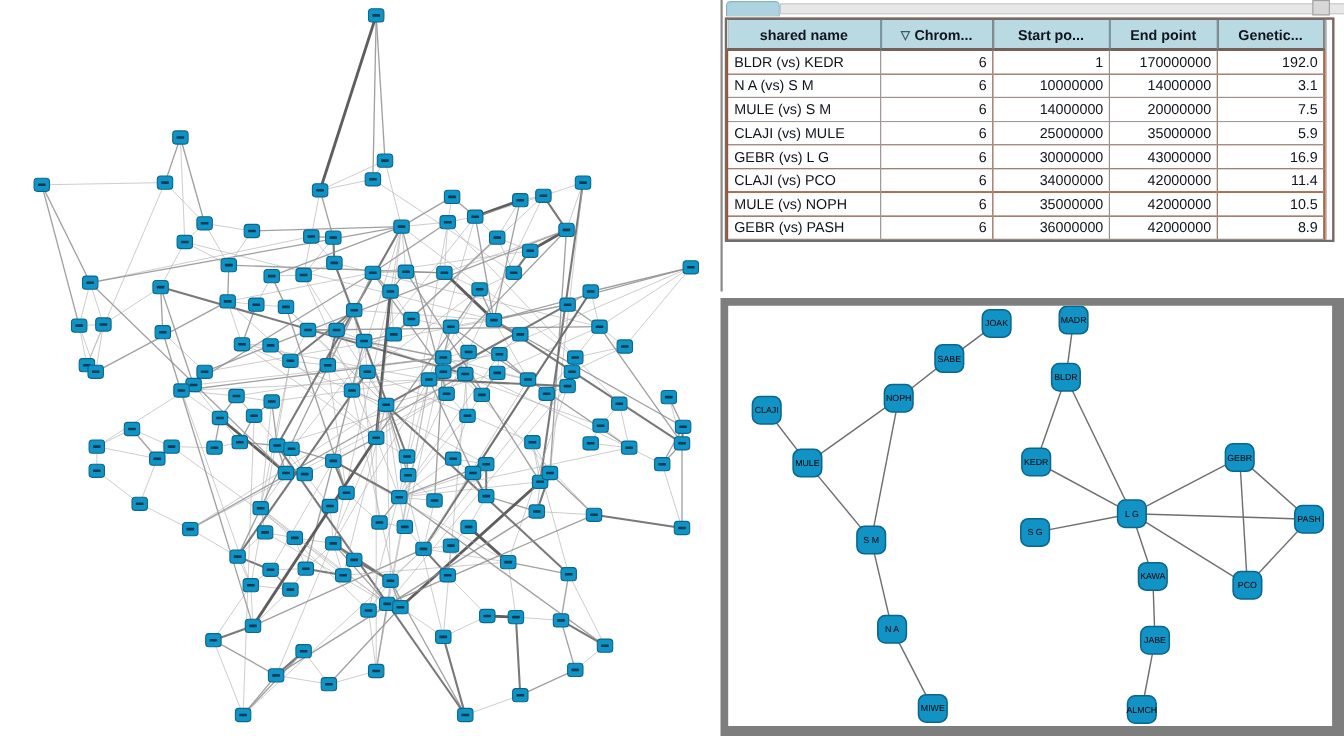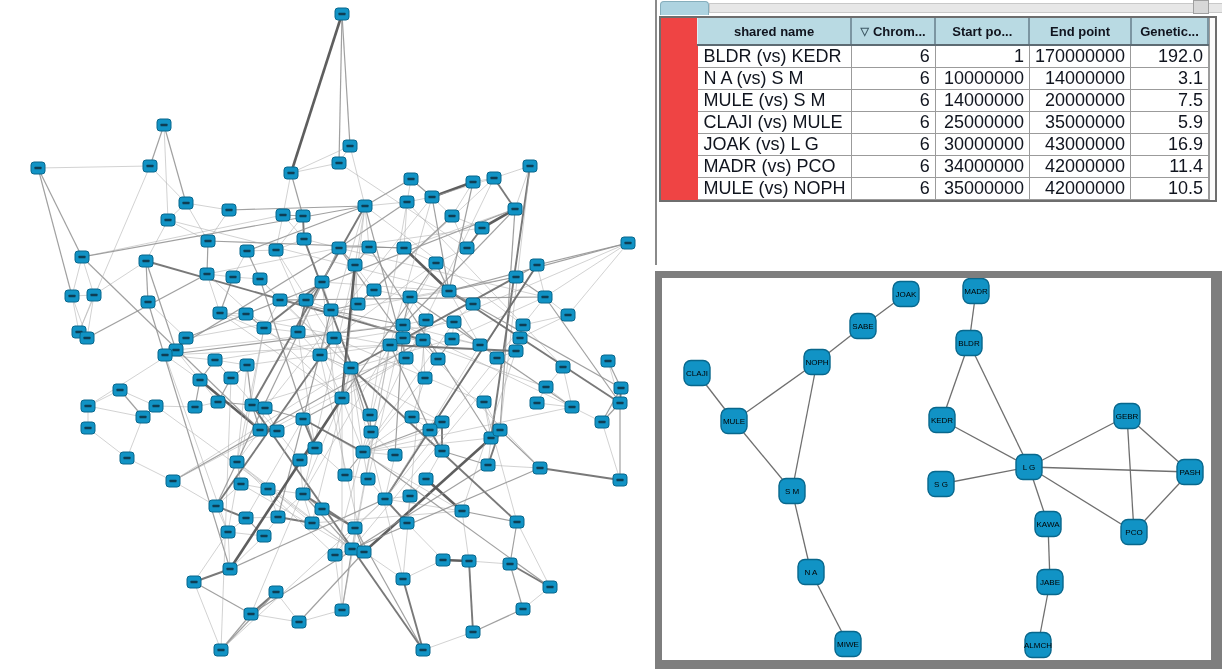--- a/index.html
+++ b/index.html
@@ -13,30 +13,30 @@
   #large-net{position:absolute;left:0;top:0;}
 
   
   #table-region{position:absolute;left:657px;top:0;width:560px;height:266px;}
   #splitter-line{position:absolute;left:-2px;top:0;width:2px;height:265px;background:#8a8a8a;}
   #tab-fragment{position:absolute;left:3px;top:1px;width:47px;height:13px;background:#aed3e0;
     border:1px solid #86aebc;border-bottom:none;border-radius:4px 4px 0 0;}
   #scroll-track-top{position:absolute;left:52px;top:3px;width:1133px;height:8px;background:#e7e7e7;border:1px solid #c9c9c9;}
   #scroll-track-top{width:1136px;}
   #scroll-corner-box{position:absolute;left:536px;top:0px;width:14px;height:12px;background:#d7d7d7;border:1px solid #9f9f9f;}
-  #table-wrap{position:absolute;left:2px;top:16px;border:2px solid #6e6e6e;background:#ef4444;display:flex;padding-left:36px;}
+  #table-wrap{position:absolute;left:2px;top:16px;border:2px solid #6e6e6e;background:#c2410c;display:flex;}
   table{border-collapse:collapse;table-layout:fixed;}
   th{
     background:#b9dae3;height:26px;font-size:13px;font-weight:bold;color:#10141e;
     border-right:2px solid #7b95a1;border-bottom:2px solid #5d6b73;border-left:1px solid #ddeef4;
     padding:0 6px;text-align:center;white-space:nowrap;overflow:hidden;
   }
   th.h-right{text-align:center;}
   td{
-    height:20.5px;font-size:18px;color:#10141e;background:#fff;
+    height:20.5px;font-size:13px;color:#10141e;background:#fff;
     border-right:1.5px solid #9b9b9b;border-bottom:1.5px solid #9b9b9b;
     padding:0 5px;white-space:nowrap;overflow:hidden;
   }
   td.al{text-align:left;padding-left:6px;}
   td.ar{text-align:right;}
   #vscroll-strip{width:5px;background:#fbfbfb;border-left:1px solid #9b9b9b;}
   #filter-icon-glyph{display:inline-block;font-size:11px;color:#3f5a66;margin-right:4px;transform:translateY(-1px);}
 
   
   #small-net-panel{
@@ -1179,39 +1179,46 @@
             <td class="ar">7.5</td>
           </tr>
           <tr>
             <td class="al">CLAJI (vs) MULE</td>
             <td class="ar">6</td>
             <td class="ar">25000000</td>
             <td class="ar">35000000</td>
             <td class="ar">5.9</td>
           </tr>
           <tr>
-            <td class="al">JOAK (vs) L G</td>
+            <td class="al">GEBR (vs) L G</td>
             <td class="ar">6</td>
             <td class="ar">30000000</td>
             <td class="ar">43000000</td>
             <td class="ar">16.9</td>
           </tr>
           <tr>
-            <td class="al">MADR (vs) PCO</td>
+            <td class="al">CLAJI (vs) PCO</td>
             <td class="ar">6</td>
             <td class="ar">34000000</td>
             <td class="ar">42000000</td>
             <td class="ar">11.4</td>
           </tr>
           <tr>
             <td class="al">MULE (vs) NOPH</td>
             <td class="ar">6</td>
             <td class="ar">35000000</td>
             <td class="ar">42000000</td>
             <td class="ar">10.5</td>
+          </tr>
+          <tr>
+            <td class="al">GEBR (vs) PASH</td>
+            <td class="ar">6</td>
+            <td class="ar">36000000</td>
+            <td class="ar">42000000</td>
+            <td class="ar">8.9</td>
           </tr>
         </tbody>
     </table>
     <div id="vscroll-strip"></div>
   </div>
 </div>
 
 <div id="small-net-panel">
   <svg id="small-net" width="549" height="382" viewBox="662 278 549 382">
       <line x1="906" y1="294" x2="863" y2="326" stroke="#6f6f6f" stroke-width="1.3"></line>

